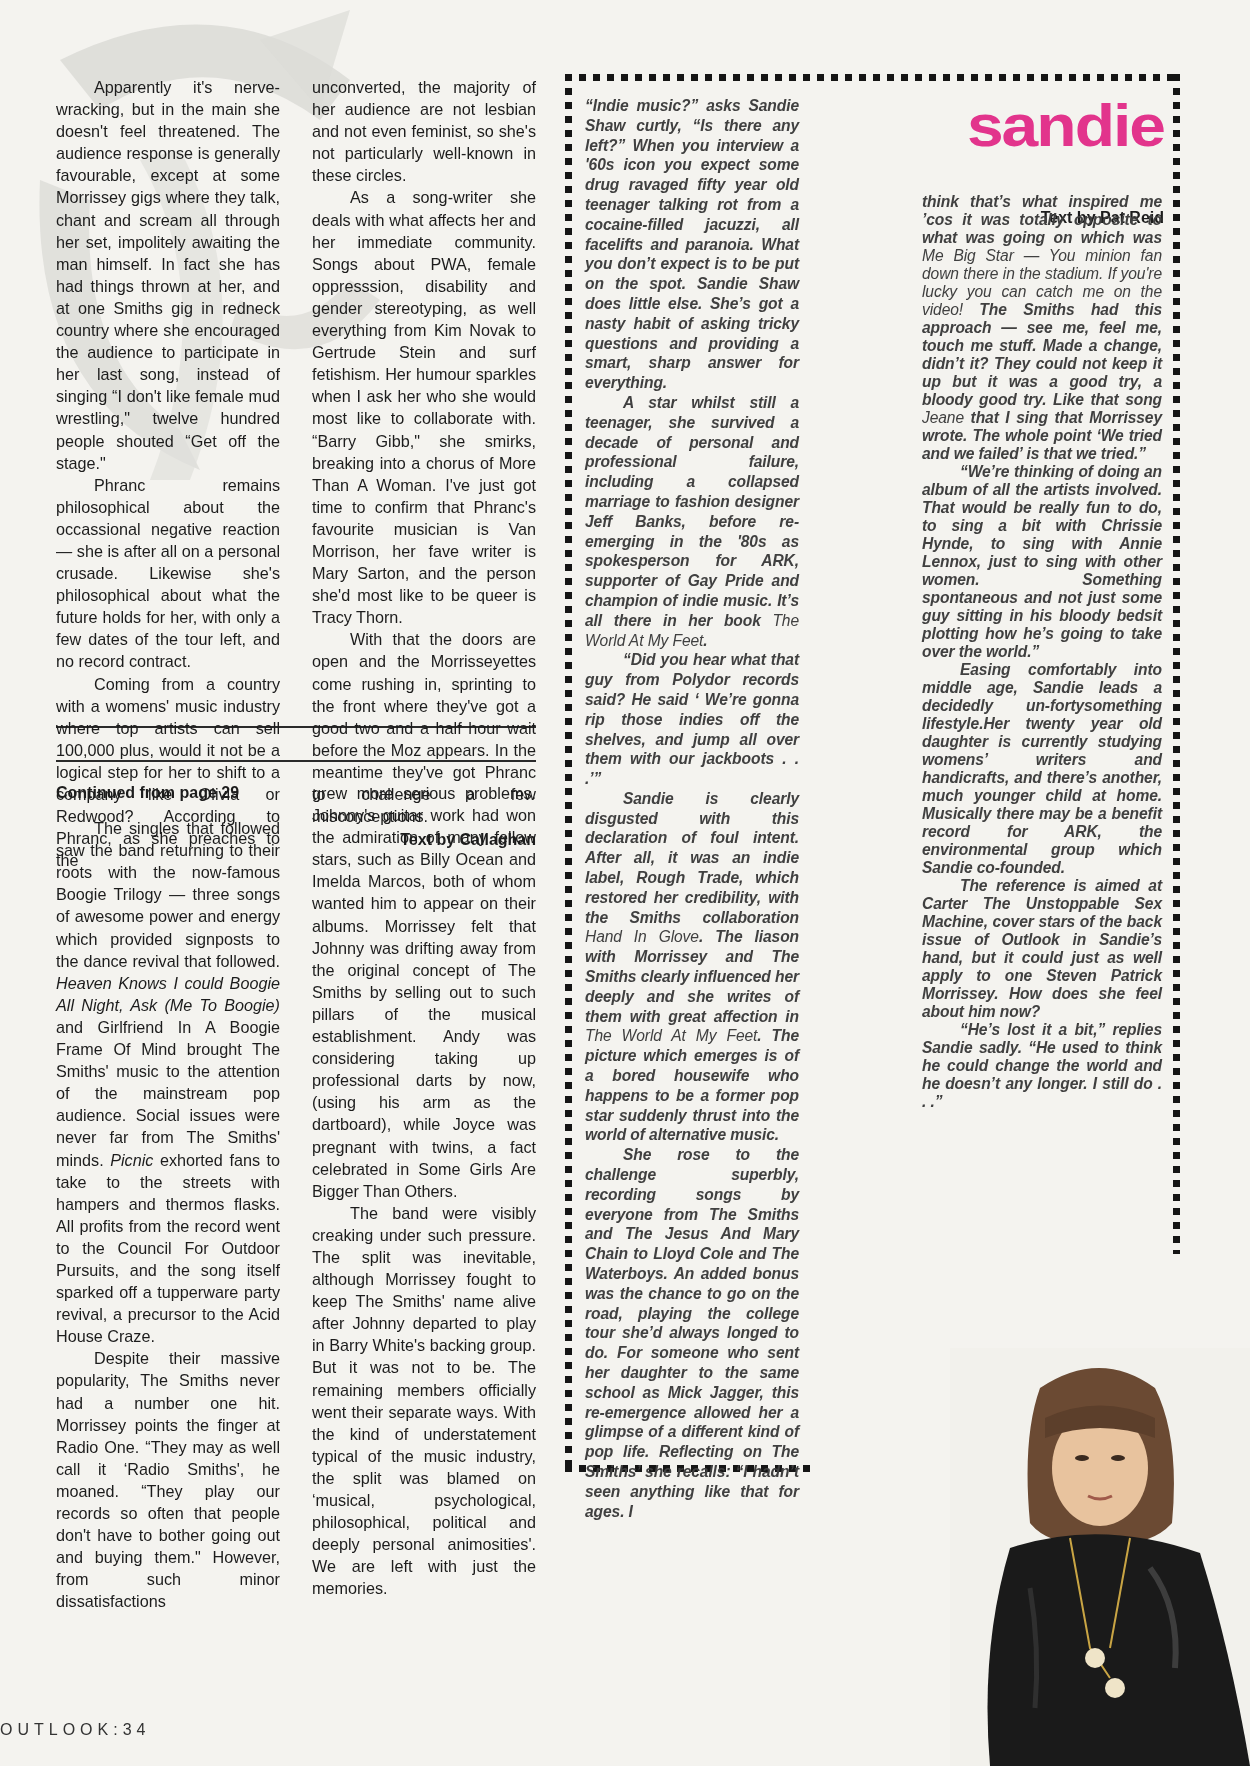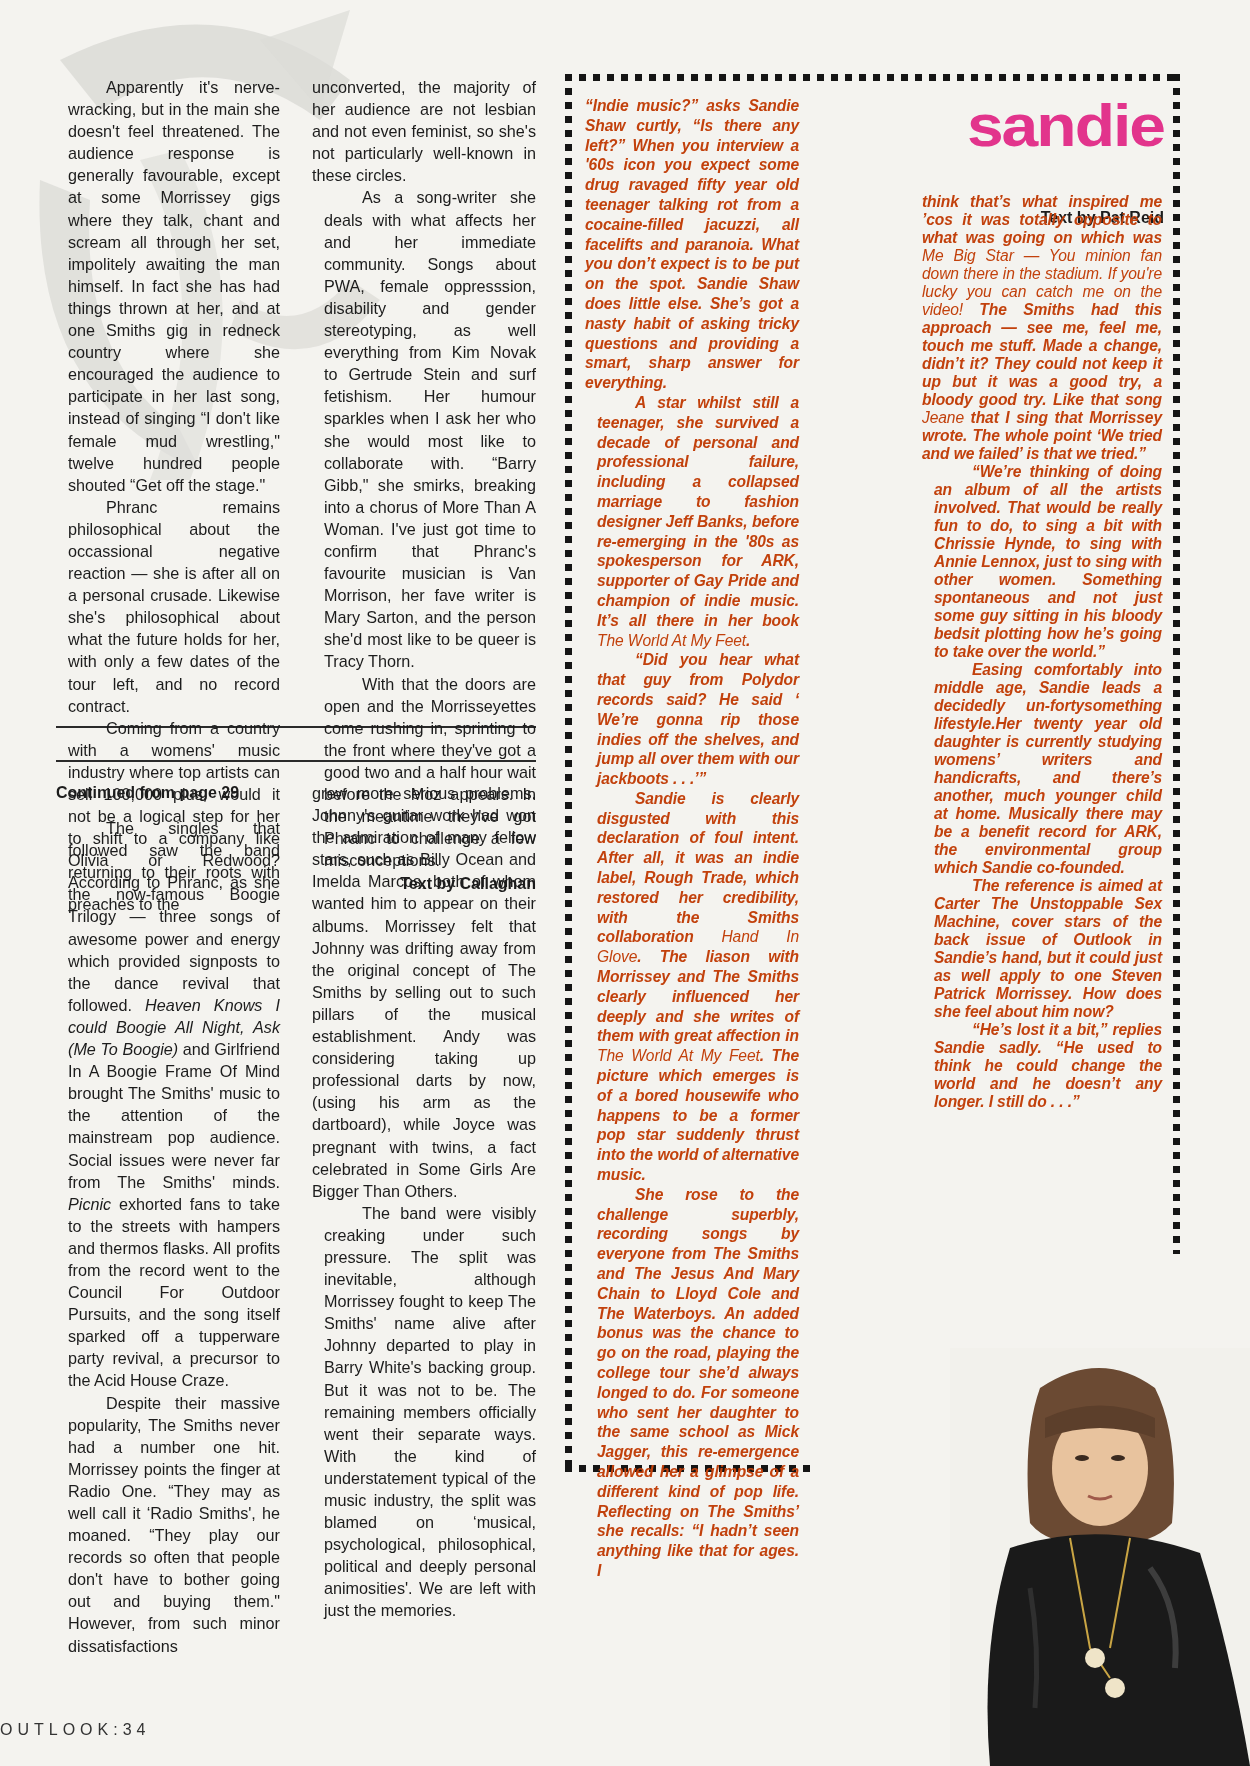--- a/index.html
+++ b/index.html
@@ -5,25 +5,25 @@
   html, body { margin:0; padding:0; }
   body {
     width:1250px; height:1766px; position:relative; overflow:hidden;
     background:#f4f3ef;
     font-family:"Liberation Sans", sans-serif;
     color:#1c1c1c;
   }
   .watermark { position:absolute; left:20px; top:0; width:420px; height:560px; z-index:0; }
   .col { position:absolute; font-size:16.2px; line-height:22.1px; text-align:justify; z-index:1; }
   .col p { margin:0; }
-  .col p.ind { text-indent:38px;margin-left:12px; }
+  .col p.ind { text-indent:38px; }
   .byline { font-weight:bold; text-align:right; font-size:16px; margin-top:2px; }
   .rule { position:absolute; height:2px; background:#2a2a2a; }
   .cont { font-weight:900; font-size:16px; margin-bottom:13px; }
-  .sandie-col { font-weight:bold; font-style:italic; color:#c2410c; letter-spacing:-0.1px; }
+  .sandie-col { font-weight:bold; font-style:italic; color:#404040; letter-spacing:-0.1px; }
   .sandie-col em.title { font-weight:normal; font-style:italic; }
   .box-top, .box-bottom { position:absolute; height:7px;
     background-image:repeating-linear-gradient(90deg,#151515 0 7px,transparent 7px 14px); }
   .box-left, .box-right { position:absolute; width:7px;
     background-image:repeating-linear-gradient(180deg,#151515 0 7px,transparent 7px 14px); }
   .headline { position:absolute; left:918px; top:96px; width:246px; text-align:right;
     font-family:"Liberation Sans", sans-serif; font-weight:900; font-size:66px; line-height:66px;
     color:#e2348c; letter-spacing:-2px; transform:scaleY(0.9); transform-origin:top right; }
   .pat-byline { position:absolute; left:918px; top:170px; width:246px; text-align:right;
     font-weight:bold; font-size:16px;margin-top:39px; }

